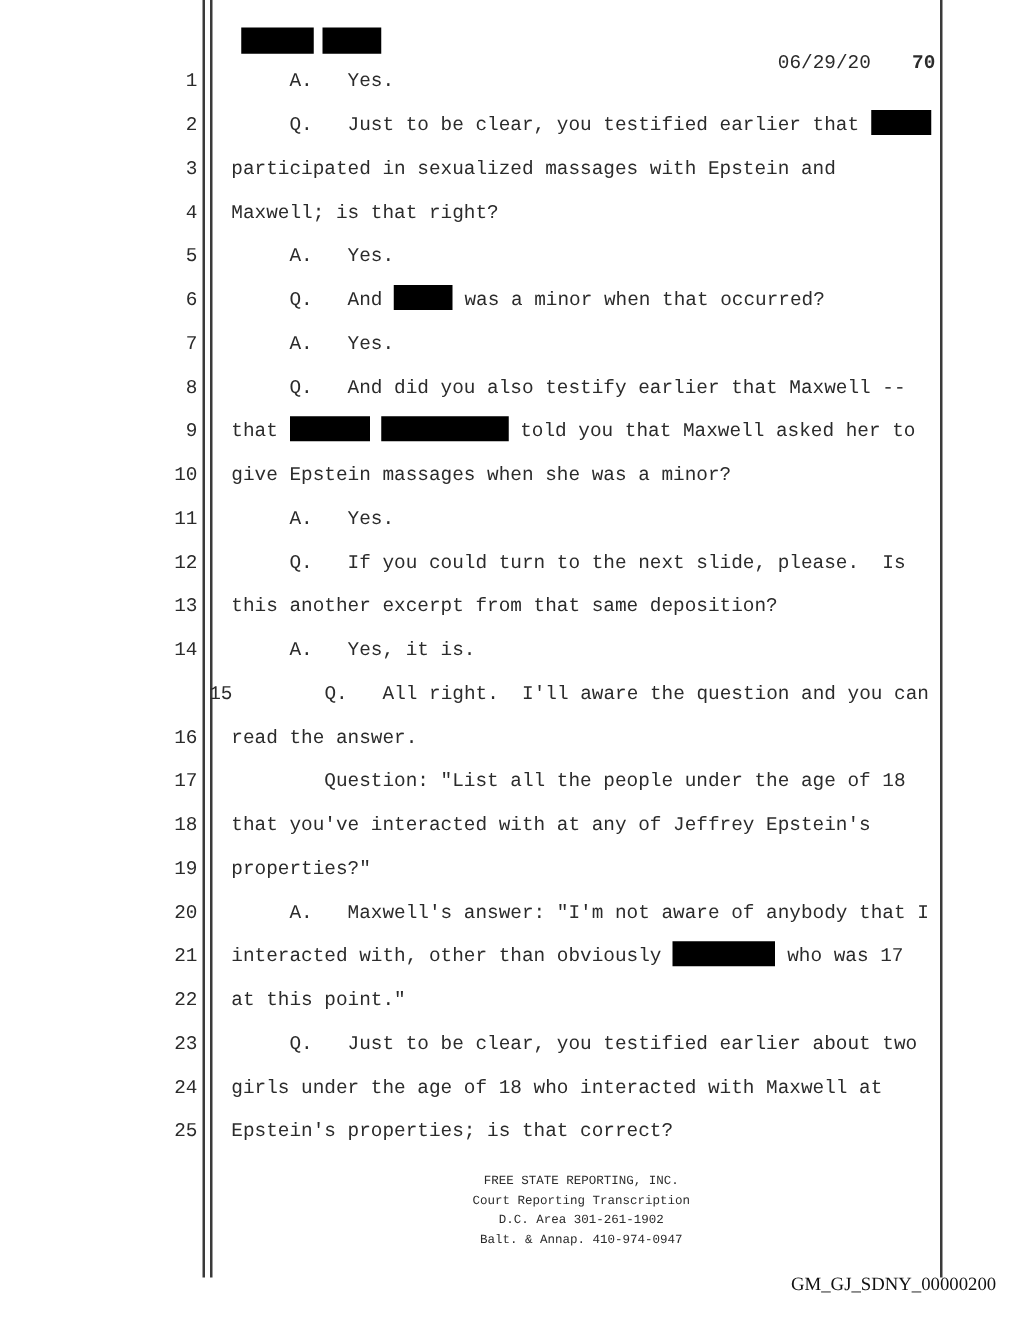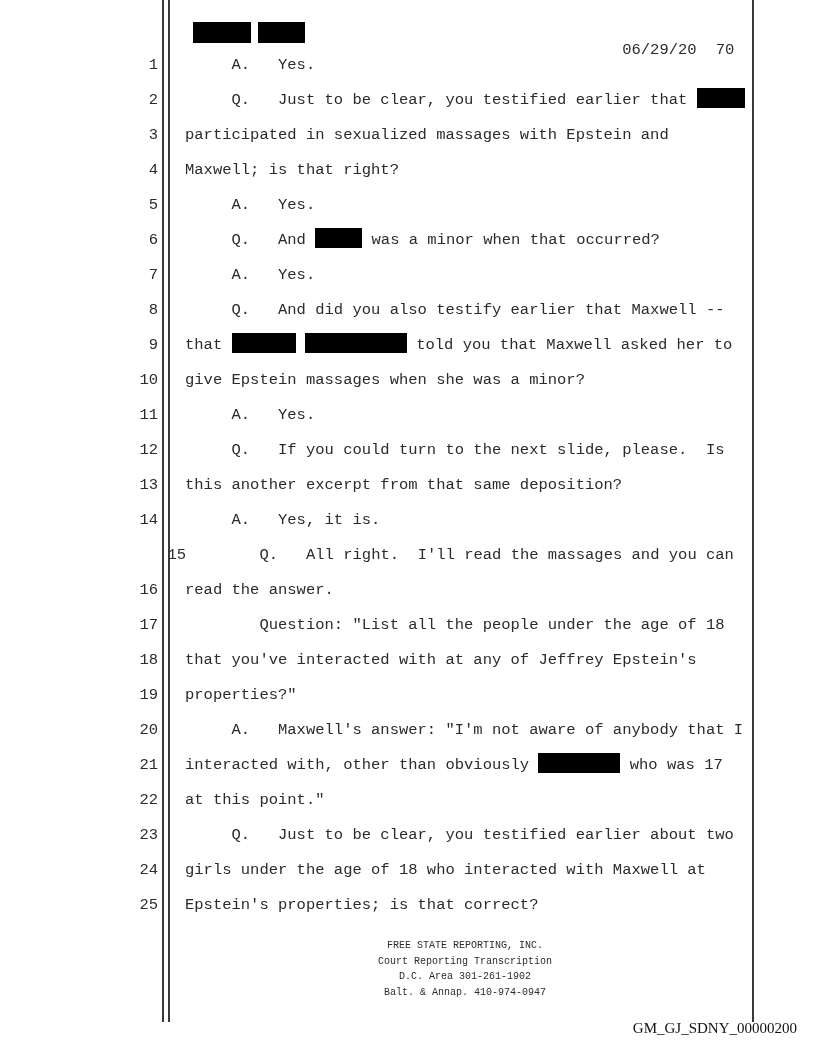--- a/index.html
+++ b/index.html
@@ -40,21 +40,21 @@
     vertical-align: top;
   }
   .header-redactions .redact + .redact { margin-left: 7px; }
 
   .header-meta {
     position: absolute;
     left: 585px;
     top: 23px;
     white-space: pre;
   }
-  .header-meta .pg { margin-left: 19px; }
+  .header-meta .pg { margin-left: 33px; font-weight: bold; }
 
   .t-line {
     position: absolute;
     left: 0;
     width: 816px;
     height: 35px;
     line-height: 35px;
   }
   .t-num {
     position: absolute;
@@ -161,21 +161,21 @@
       <div class="t-line" style="top: 468px;">
         <span class="t-num">13</span>
         <span class="t-text">this another excerpt from that same deposition?</span>
       </div>
       <div class="t-line" style="top: 503px;">
         <span class="t-num">14</span>
         <span class="t-text">     A.   Yes, it is.</span>
       </div>
       <div class="t-line" style="top: 538px; margin-left: 28px;">
         <span class="t-num">15</span>
-        <span class="t-text">     Q.   All right.  I'll read the massages and you can</span>
+        <span class="t-text">     Q.   All right.  I'll aware the question and you can</span>
       </div>
       <div class="t-line" style="top: 573px;">
         <span class="t-num">16</span>
         <span class="t-text">read the answer.</span>
       </div>
       <div class="t-line" style="top: 608px;">
         <span class="t-num">17</span>
         <span class="t-text">        Question: "List all the people under the age of 18</span>
       </div>
       <div class="t-line" style="top: 643px;">

